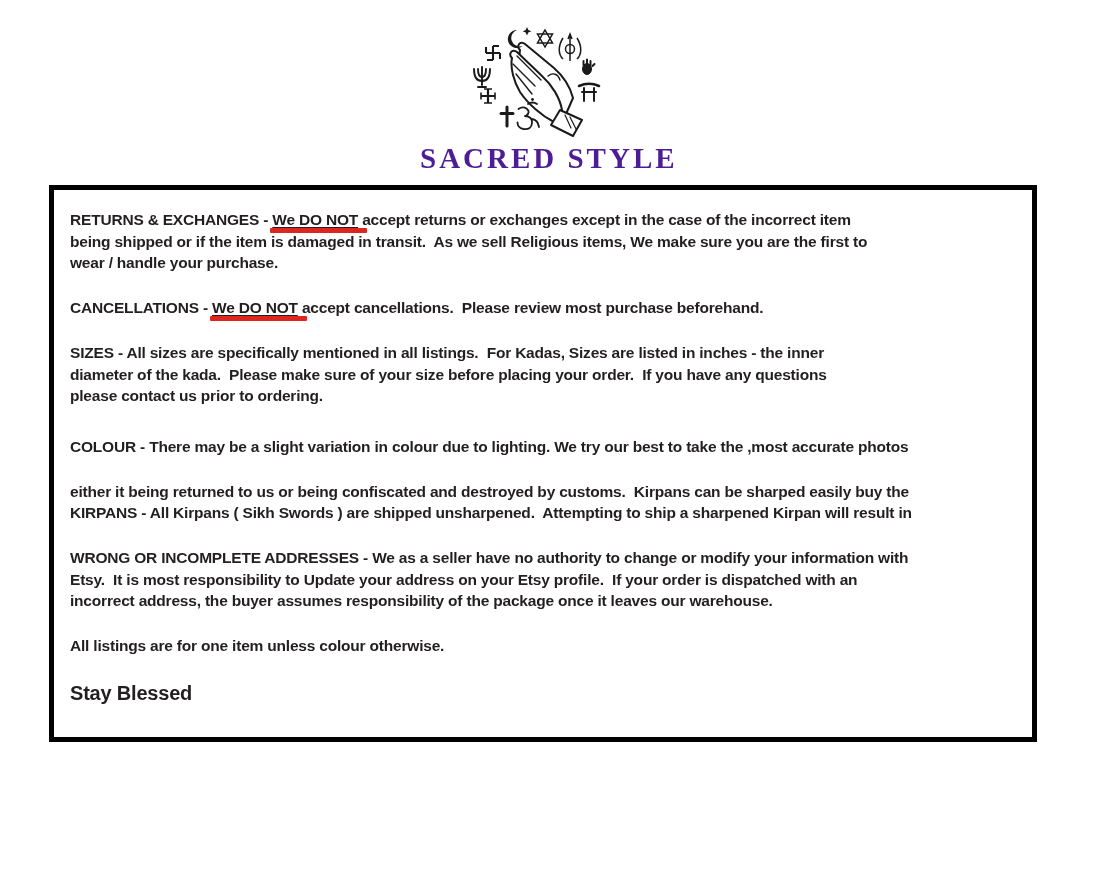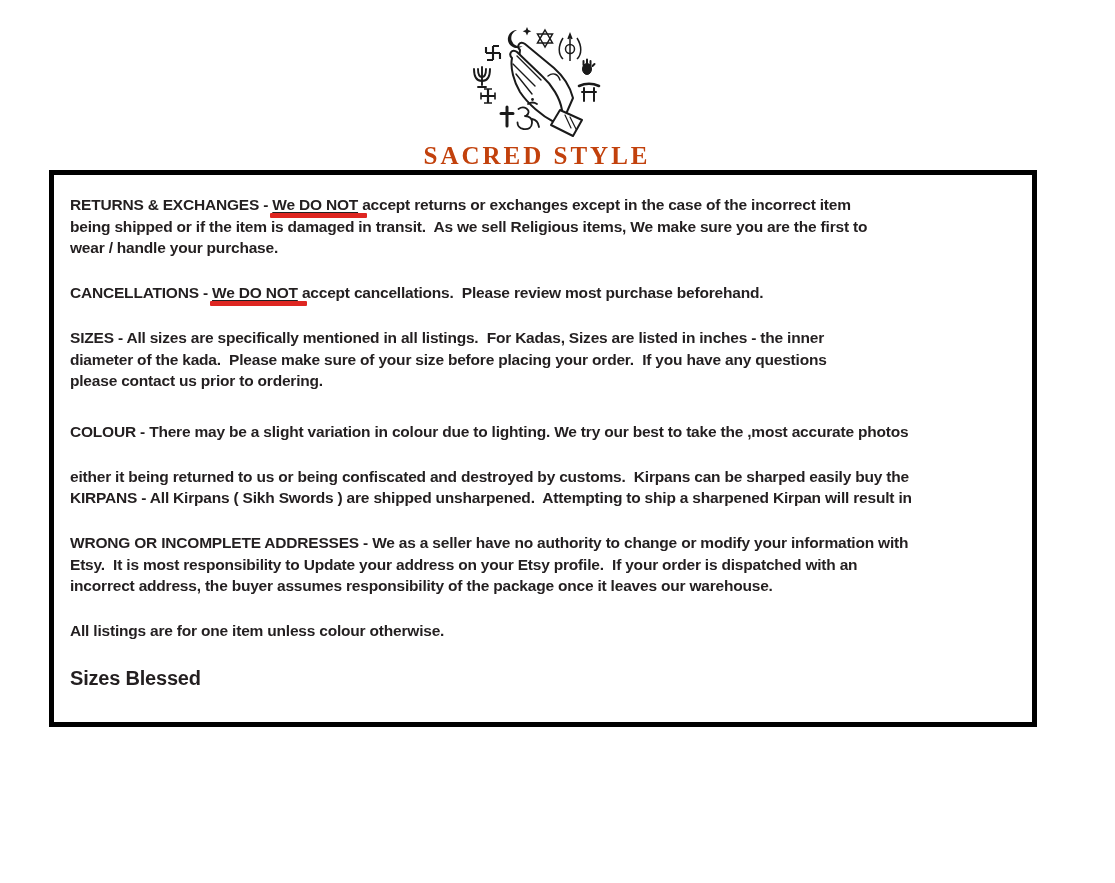--- a/index.html
+++ b/index.html
@@ -7,25 +7,25 @@
   body {
     width: 1115px; height: 883px;
     background: var(--background, #ffffff);
     position: relative;
     font-family: "Liberation Sans", sans-serif;
   }
   .logo-wrap { position: absolute; top: 6px; left: 420px; width: 234px; text-align: center; }
   .logo-art { display: block; margin: 0 auto; }
   .brand {
     font-family: "Liberation Serif", serif;
-    font-size: 25px; font-weight: 700; letter-spacing: 3px;
-    color: #c2410c; white-space: nowrap; margin-top: 2px;
+    font-size: 29px; font-weight: 700; letter-spacing: 3px;
+    color: #4c1d95; white-space: nowrap; margin-top: 2px;
   }
   .policy-box {
-    position: absolute; left: 49px; top: 170px;
+    position: absolute; left: 49px; top: 185px;
     width: 988px; height: 557px;
     border: 5px solid var(--border, #000);
     padding: 19px 14px 0 16px;
     color: var(--text, #231f20);
     font-weight: 700; font-size: 15.5px; line-height: 21.5px;
     letter-spacing: -0.2px;
     background: #fff;
   }
   .para { margin: 0 0 23.5px; }
   .para.mb-lg { margin-bottom: 29px; }
@@ -136,15 +136,15 @@
       <span class="line">WRONG OR INCOMPLETE ADDRESSES - We as a seller have no authority to change or modify your information with</span>
       <span class="line">Etsy.  It is most responsibility to Update your address on your Etsy profile.  If your order is dispatched with an</span>
       <span class="line">incorrect address, the buyer assumes responsibility of the package once it leaves our warehouse.</span>
     </p>
 
   <p class="para">
       <span class="line">All listings are for one item unless colour otherwise.</span>
     </p>
 
   <p class="para signoff">
-      <span class="line">Sizes Blessed</span>
+      <span class="line">Stay Blessed</span>
     </p>
 </section>
 
 </body></html>

